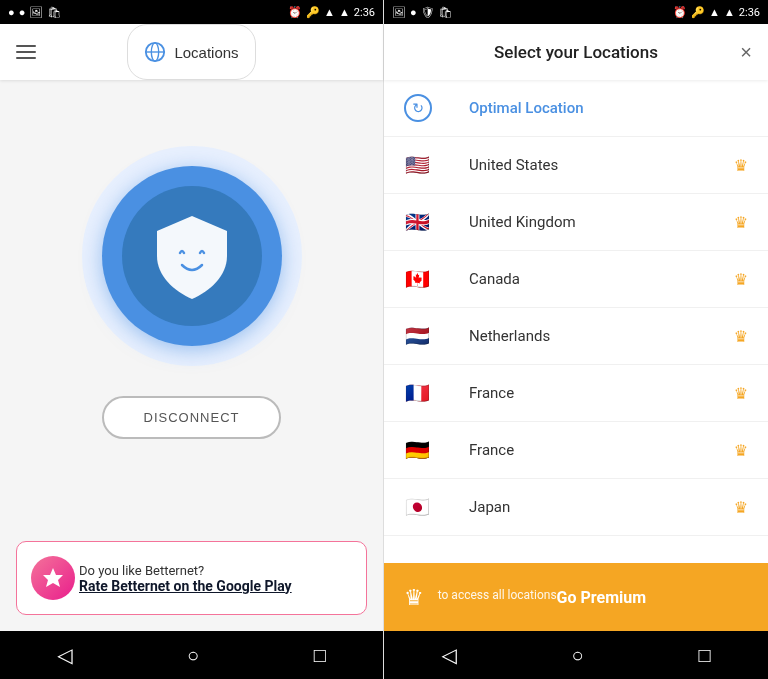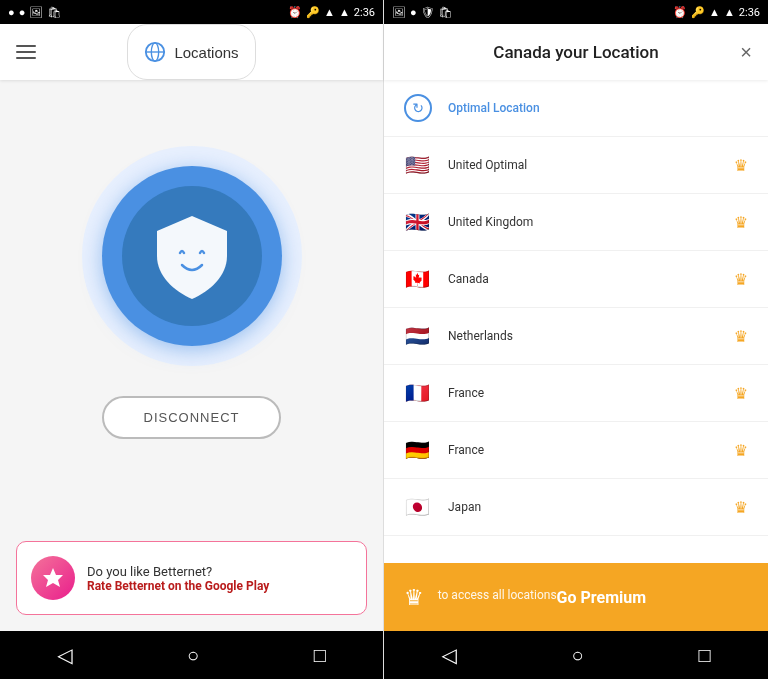--- a/index.html
+++ b/index.html
@@ -147,35 +147,35 @@
 
     
     .rating-card {
       margin: 16px;
       border: 1.5px solid #f4739a;
       border-radius: 10px;
       padding: 14px 14px;
       background: #fff;
       display: flex;
       align-items: center;
-      gap: 12px;
+      gap: 4px;
     }
     .rating-icon {
       width: 44px;
       height: 44px;
       border-radius: 50%;
       background: linear-gradient(135deg, #f4739a, #e91e8c);
       display: flex;
       align-items: center;
       justify-content: center;
       flex-shrink: 0;
     }
     .rating-icon svg { width: 24px; height: 24px; }
     .rating-text { font-size: 13px; color: #333; }
-    .rating-link { color: #b91c1c; font-weight: 700; font-size: 12px; }
+    .rating-link { color: #0f172a; font-weight: 700; font-size: 14px; text-decoration: underline; }
 
     
     .nav-bar {
       height: 48px;
       background: #000;
       display: flex;
       align-items: center;
       justify-content: space-around;
     }
     .nav-icon {
@@ -228,22 +228,23 @@
       height: 28px;
       border-radius: 50%;
       display: flex;
       align-items: center;
       justify-content: center;
       font-size: 20px;
       flex-shrink: 0;
     }
     .location-name {
       flex: 1;
-      font-size: 12px;
+      font-size: 15px;
       color: #333;
+      margin-left: 21px;
     }
     .optimal-name {
       color: #4a90e2;
       font-weight: 500;
     }
     .crown-icon {
       color: #f5a623;
       font-size: 16px;
     }
     .optimal-icon {
@@ -367,34 +368,34 @@
     <div class="status-right">
       <span>⏰</span>
       <span>🔑</span>
       <span>▲</span>
       <span>▲</span>
       <span>2:36</span>
     </div>
   </div>
 
   <div class="right-header">
-    <span class="right-title">Canada your Location</span>
+    <span class="right-title">Select your Locations</span>
     <button class="close-btn">×</button>
   </div>
 
   <div class="location-list" id="location-list">
   <div class="location-item">
         <div class="optimal-icon">
           <span class="optimal-arrow">↻</span>
         </div>
         <span class="location-name optimal-name">Optimal Location</span>
       </div>
       <div class="location-item">
         <div class="location-flag">🇺🇸</div>
-        <span class="location-name">United Optimal</span>
+        <span class="location-name">United States</span>
         <span class="crown-icon">♛</span>
       </div>
       <div class="location-item">
         <div class="location-flag">🇬🇧</div>
         <span class="location-name">United Kingdom</span>
         <span class="crown-icon">♛</span>
       </div>
       <div class="location-item">
         <div class="location-flag">🇨🇦</div>
         <span class="location-name">Canada</span>

